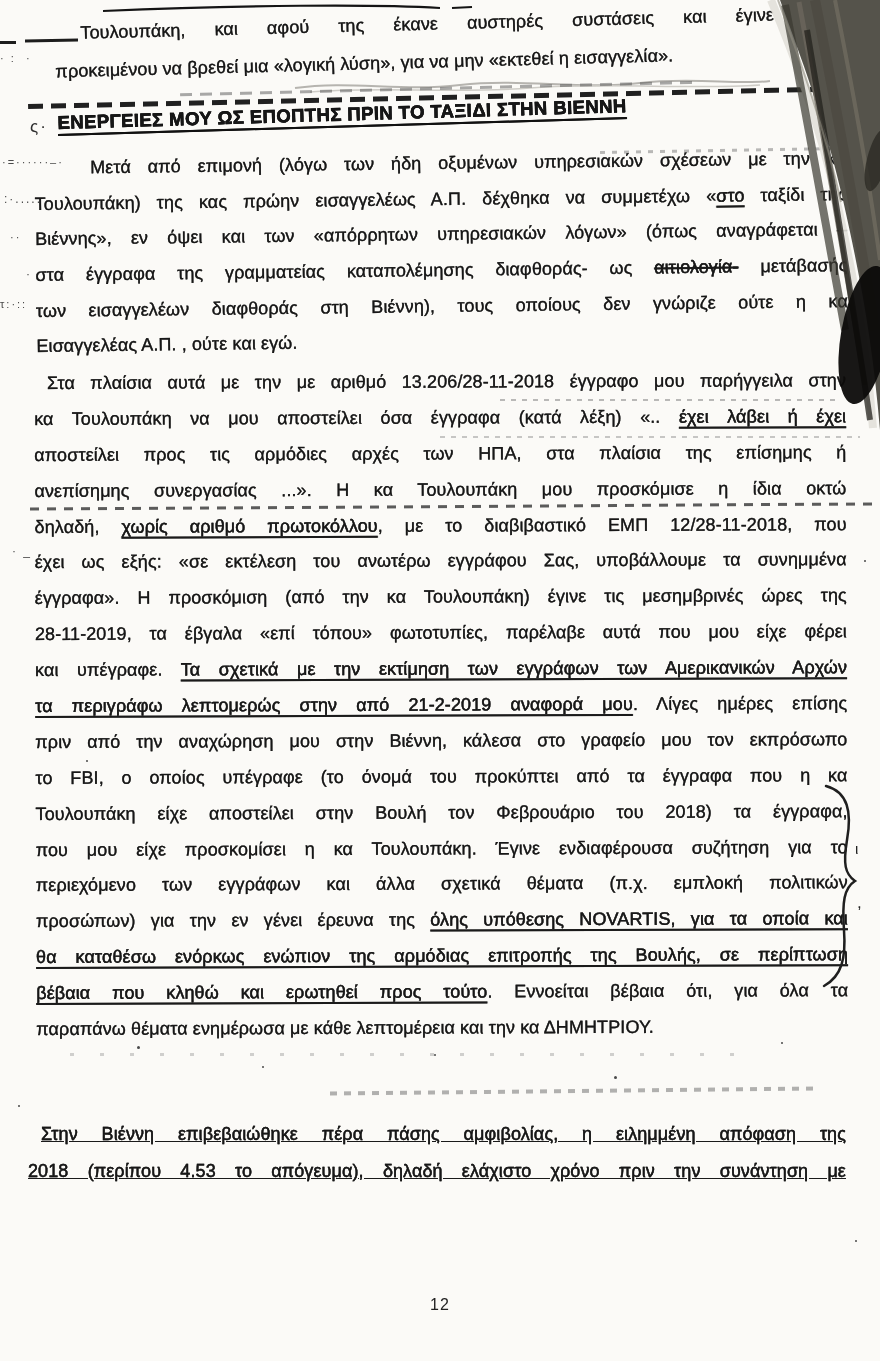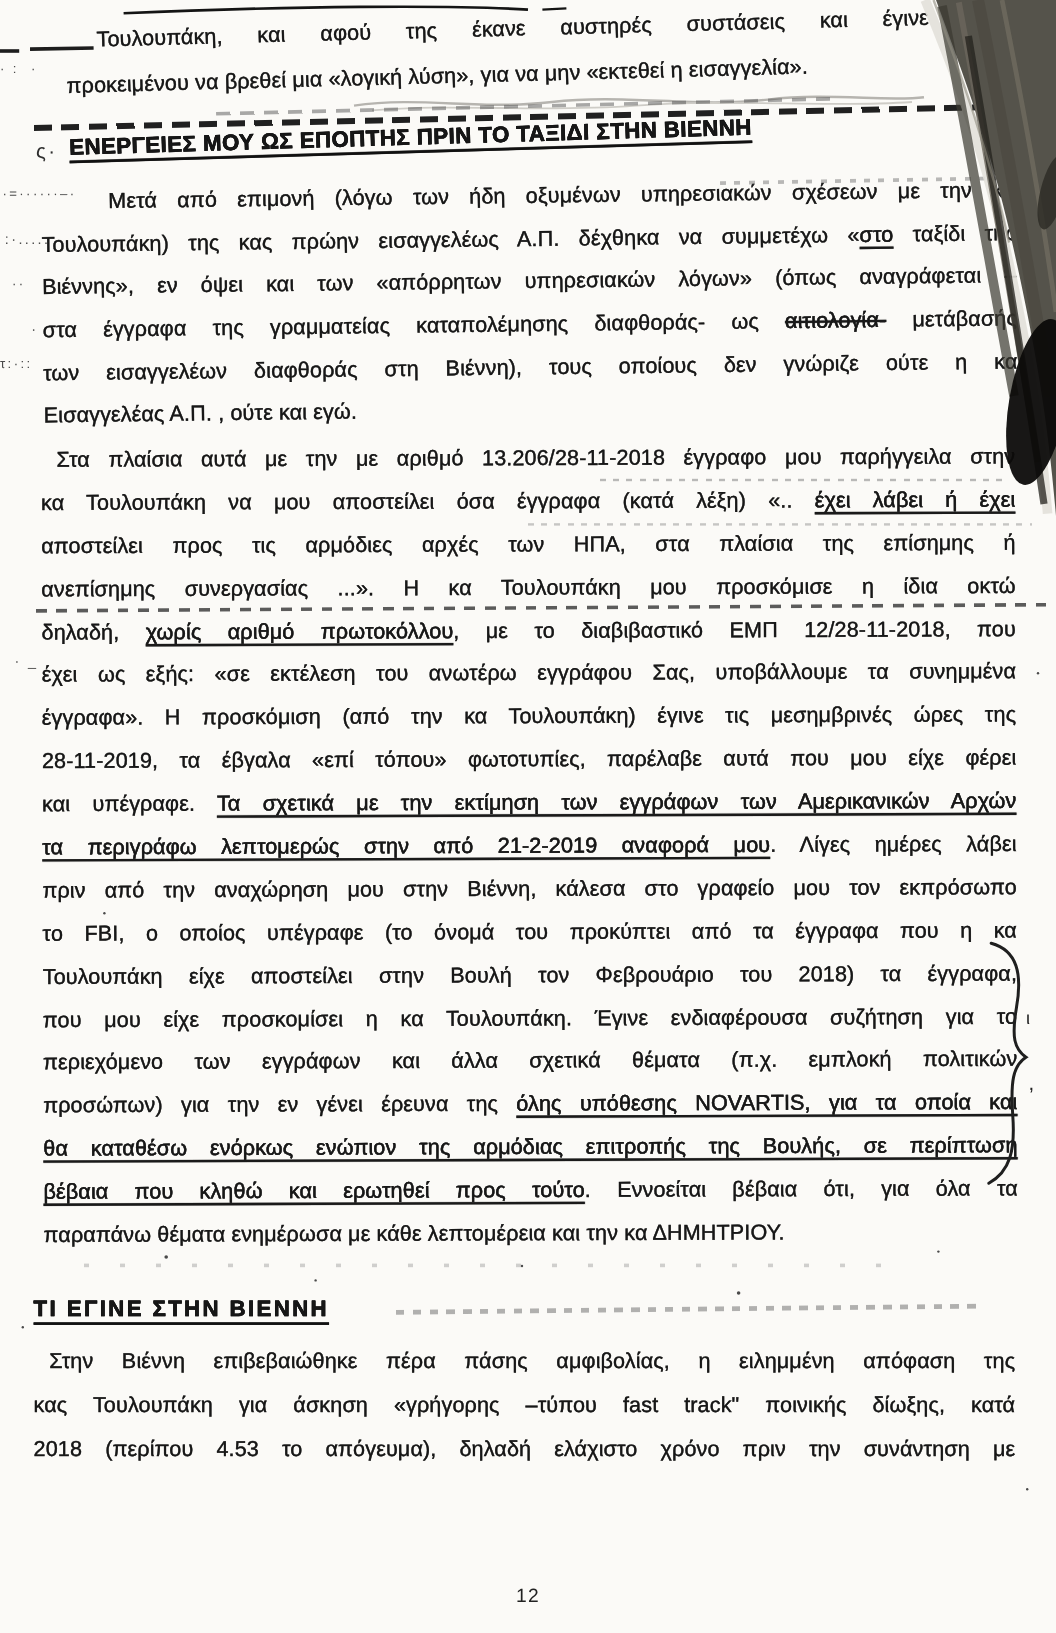--- a/index.html
+++ b/index.html
@@ -19,32 +19,32 @@
   .ind-t2{padding-left:20px}
   .ind-p1{padding-left:56px}
   .ind-p{padding-left:13px}
   #top-frag{left:34px;top:16px;width:790px;transform:rotate(-1.5deg);transform-origin:0 0;}
   #top-frag .tline{line-height:37.5px;}
   #para1{left:34px;top:151px;width:812px;transform:rotate(-.7deg);transform-origin:0 0;}
   #para1 .tline{line-height:35.7px;height:35.7px;}
   #para2{left:34px;top:366px;width:812px;transform:rotate(-.2deg);transform-origin:0 0;}
   #para2 .tline{line-height:35.9px;height:35.9px;}
   #para3{left:28px;top:1116px;width:818px;}
-  #para3 .tline{line-height:36.6px;height:36.6px;}
+  #para3 .tline{line-height:36.6px;height:36.6px;text-decoration:underline;}
   .heading{
     font-weight:bold;font-size:18.5px;letter-spacing:.4px;
     text-decoration:underline;text-decoration-thickness:1.9px;text-underline-offset:5px;
     -webkit-text-stroke:.4px #111;text-shadow:0 0 .5px #000;
   }
   #h1{left:58px;top:112px;transform:rotate(-1.7deg);transform-origin:0 100%;}
   #h2{left:28px;top:1080px;letter-spacing:2px;}
   span.u{text-decoration:underline;text-decoration-thickness:1.7px;text-underline-offset:4px;}
   span.x{text-decoration:line-through;text-decoration-thickness:1.6px;}
   .pagenum{position:absolute;left:0;top:1296px;width:880px;text-align:center;
-    font-size:16px;letter-spacing:1px;color:#222;z-index:2;margin-top:26px;}
+    font-size:16px;letter-spacing:1px;color:#222;z-index:2;}
   
   .nz{position:absolute;z-index:3;}
   .dash1{left:28px;top:95px;width:836px;height:5px;transform:rotate(-1.25deg);
     background:repeating-linear-gradient(90deg,#202020 0 15px,rgba(0,0,0,0) 15px 23px);}
   .dash1b{left:180px;top:87px;width:520px;height:3px;opacity:.5;transform:rotate(-1.4deg);
     background:repeating-linear-gradient(90deg,#555 0 12px,rgba(0,0,0,0) 12px 20px);}
   .dash2{left:30px;top:505px;width:846px;height:3px;transform:rotate(-.35deg);opacity:.85;
     background:repeating-linear-gradient(90deg,#3f3f3f 0 9px,rgba(0,0,0,0) 9px 17px);}
   .f1{left:500px;top:399px;width:340px;height:2px;opacity:.5;
     background:repeating-linear-gradient(90deg,#777 0 5px,rgba(0,0,0,0) 5px 11px);}
@@ -110,37 +110,35 @@
   <div id="para2" class="block">
       <div class="tline just ind-p"><span>Στα πλαίσια αυτά με την με αριθμό 13.206/28-11-2018 έγγραφο μου παρήγγειλα στην</span></div>
       <div class="tline just"><span>κα Τουλουπάκη να μου αποστείλει όσα έγγραφα (κατά λέξη) «.. </span><span class="u">έχει λάβει ή έχει</span></div>
       <div class="tline just"><span>αποστείλει προς τις αρμόδιες αρχές των ΗΠΑ, στα πλαίσια της επίσημης ή</span></div>
       <div class="tline just"><span>ανεπίσημης συνεργασίας ...». Η κα Τουλουπάκη μου προσκόμισε η ίδια οκτώ</span></div>
       <div class="tline just"><span>δηλαδή, </span><span class="u">χωρίς αριθμό πρωτοκόλλου</span><span>, με το διαβιβαστικό ΕΜΠ 12/28-11-2018, που</span></div>
       <div class="tline just"><span>έχει ως εξής: «σε εκτέλεση του ανωτέρω εγγράφου Σας, υποβάλλουμε τα συνημμένα</span></div>
       <div class="tline just"><span>έγγραφα». Η προσκόμιση (από την κα Τουλουπάκη) έγινε τις μεσημβρινές ώρες της</span></div>
       <div class="tline just"><span>28-11-2019, τα έβγαλα «επί τόπου» φωτοτυπίες, παρέλαβε αυτά που μου είχε φέρει</span></div>
       <div class="tline just"><span>και υπέγραφε. </span><span class="u">Τα σχετικά με την εκτίμηση των εγγράφων των Αμερικανικών Αρχών</span></div>
-      <div class="tline just"><span class="u">τα περιγράφω λεπτομερώς στην από 21-2-2019 αναφορά μου</span><span>. Λίγες ημέρες λάβει</span></div>
+      <div class="tline just"><span class="u">τα περιγράφω λεπτομερώς στην από 21-2-2019 αναφορά μου</span><span>. Λίγες ημέρες επίσης</span></div>
       <div class="tline just"><span>πριν από την αναχώρηση μου στην Βιέννη, κάλεσα στο γραφείο μου τον εκπρόσωπο</span></div>
       <div class="tline just"><span>το FBI, ο οποίος υπέγραφε (το όνομά του προκύπτει από τα έγγραφα που η κα</span></div>
       <div class="tline just"><span>Τουλουπάκη είχε αποστείλει στην Βουλή τον Φεβρουάριο του 2018) τα έγγραφα,</span></div>
       <div class="tline just"><span>που μου είχε προσκομίσει η κα Τουλουπάκη. Έγινε ενδιαφέρουσα συζήτηση για το</span></div>
       <div class="tline just"><span>περιεχόμενο των εγγράφων και άλλα σχετικά θέματα (π.χ. εμπλοκή πολιτικών</span></div>
       <div class="tline just"><span>προσώπων) για την εν γένει έρευνα της </span><span class="u">όλης υπόθεσης NOVARTIS, για τα οποία και</span></div>
       <div class="tline just"><span class="u">θα καταθέσω ενόρκως ενώπιον της αρμόδιας επιτροπής της Βουλής, σε περίπτωση</span></div>
       <div class="tline just"><span class="u">βέβαια που κληθώ και ερωτηθεί προς τούτο</span><span>. Εννοείται βέβαια ότι, για όλα τα</span></div>
       <div class="tline"><span>παραπάνω θέματα ενημέρωσα με κάθε λεπτομέρεια και την κα ΔΗΜΗΤΡΙΟΥ.</span></div>
     </div>
 
-  <div id="h2" class="block heading">ΤΙ ΕΓΙΝΕ ΣΤΗΝ ΒΙΕΝΝΗ</div>
 
   <div id="para3" class="block">
       <div class="tline just ind-p"><span>Στην Βιέννη επιβεβαιώθηκε πέρα πάσης αμφιβολίας, η ειλημμένη απόφαση της</span></div>
-      <div class="tline just"><span>κας Τουλουπάκη για άσκηση «γρήγορης –τύπου fast track" ποινικής δίωξης, κατά</span></div>
       <div class="tline just"><span>2018 (περίπου 4.53 το απόγευμα), δηλαδή ελάχιστο χρόνο πριν την συνάντηση με</span></div>
     </div>
 
   <div class="pagenum">12</div>
 
   <svg id="brace" width="52" height="212">
     <path d="M10,6 C32,12 36,32 31,60 C27,84 29,94 39,101 C28,108 26,122 28,150 C30,178 26,196 8,206" stroke="#1f1f1f" stroke-width="2.5" fill="none" stroke-linecap="round"></path>
   </svg>
 
   <div id="margin-marks">

